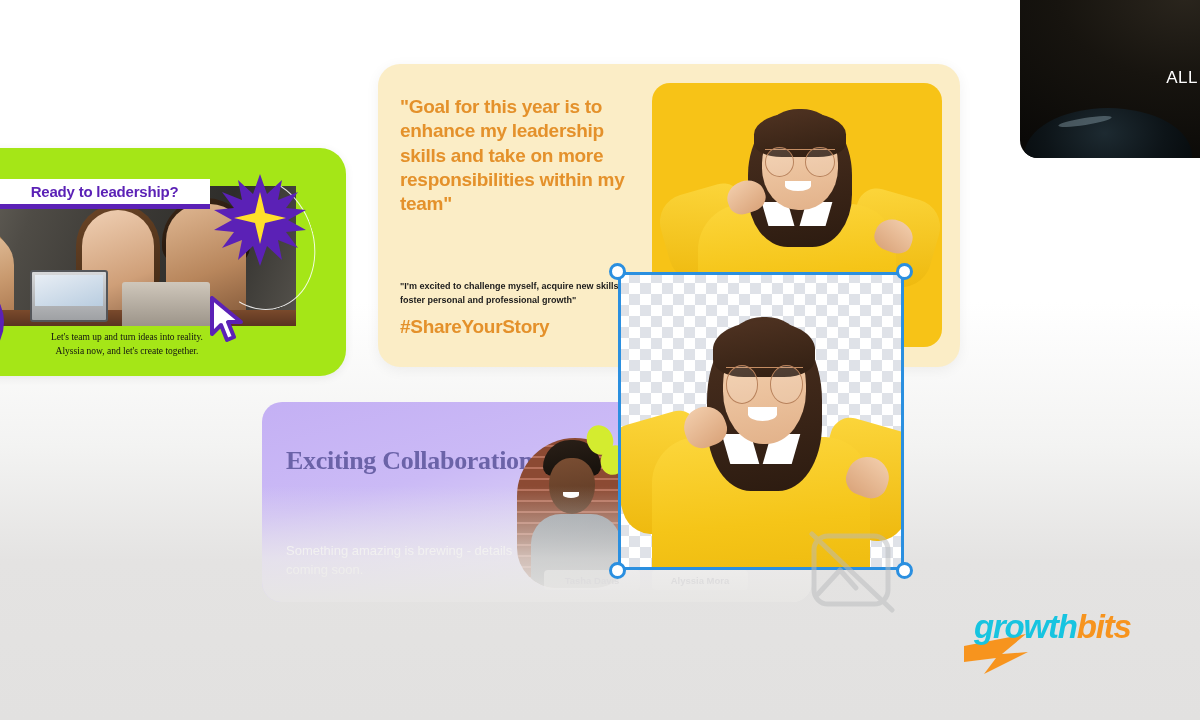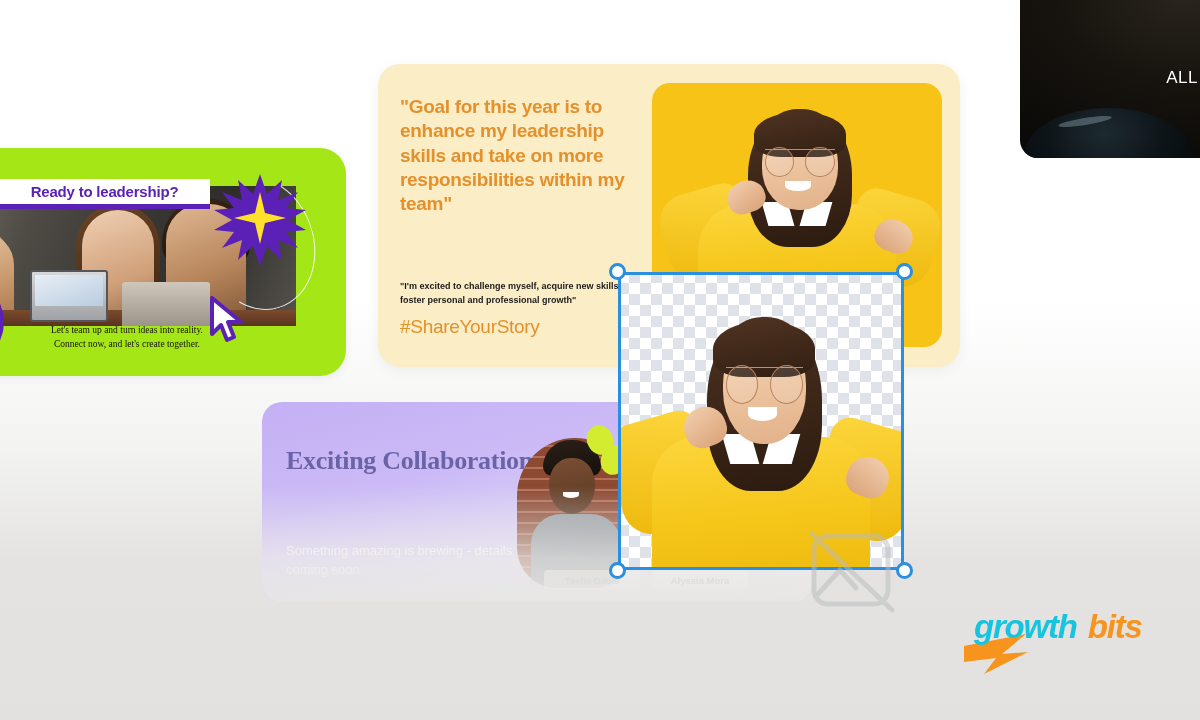--- a/index.html
+++ b/index.html
@@ -73,21 +73,21 @@
     display: flex; align-items: center; justify-content: center;
   }
   .green-banner span {
     color: #5b21b6;
     font-size: 15px;
     font-weight: 700;
     letter-spacing: -0.2px;
   }
   .green-caption {
     position: absolute;
-    left: 46px; top: 176px;
+    left: 46px; top: 183px;
     width: 254px;
     text-align: center;
     color: #111;
     font-family: "Liberation Serif", serif;
     font-size: 9.5px;
     line-height: 1.45;
   }
 
   
   .burst {
@@ -146,21 +146,21 @@
     color: #1b1b1b;
     font-size: 9px;
     font-weight: 700;
     line-height: 1.5;
   }
   .cream-tag {
     position: absolute;
     left: 22px; top: 252px;
     color: #e4912b;
     font-size: 19px;
-    font-weight: 400;
+    font-weight: 700;
     letter-spacing: -0.3px;
   }
   .cream-photo {
     position: absolute;
     left: 274px; top: 19px;
     width: 290px; height: 264px;
     background: #f7c317;
     border-radius: 18px;
     overflow: hidden;
   }
@@ -396,21 +396,21 @@
   }
   .logo-word {
     position: absolute;
     left: 12px; top: 4px;
     font-size: 33px;
     font-weight: 700;
     font-style: italic;
     letter-spacing: -1.2px;
   }
   .logo-word .a { color: #17c4e0; }
-  .logo-word .b { color: #f7941e; margin-left: 11px; }
+  .logo-word .b { color: #f7941e; }
   .logo-bolt { position: absolute; left: 0; top: 24px; }
 </style>
 </head>
 <body>
 
 <div id="canvas">
 
   <div class="card-dark">
     <div class="dark-bowl"></div>
     <div class="dark-text">
@@ -432,21 +432,21 @@
       <div class="gp-laptop-a"></div>
       <div class="gp-laptop-b"></div>
     </div>
 
     <div class="green-banner">
       <span>Ready to leadership?</span>
     </div>
 
     <div class="green-caption">
       <div>Let's team up and turn ideas into reality.</div>
-      <div>Connect now, and let's create together.</div>
+      <div>Alyssia now, and let's create together.</div>
     </div>
 
     <div class="arc"></div>
 
     <div class="burst">
       <svg width="96" height="96" viewBox="0 0 96 96">
         <path fill="#5b21b6" d="M48 2 L55 22 L70 8 L66 28 L86 20 L74 36 L94 38 L76 48 L94 58
                                  L74 60 L86 76 L66 68 L70 88 L55 74 L48 94 L41 74 L26 88 L30 68
                                  L10 76 L22 60 L2 58 L20 48 L2 38 L22 36 L10 20 L30 28 L26 8
                                  L41 22 Z"></path>

